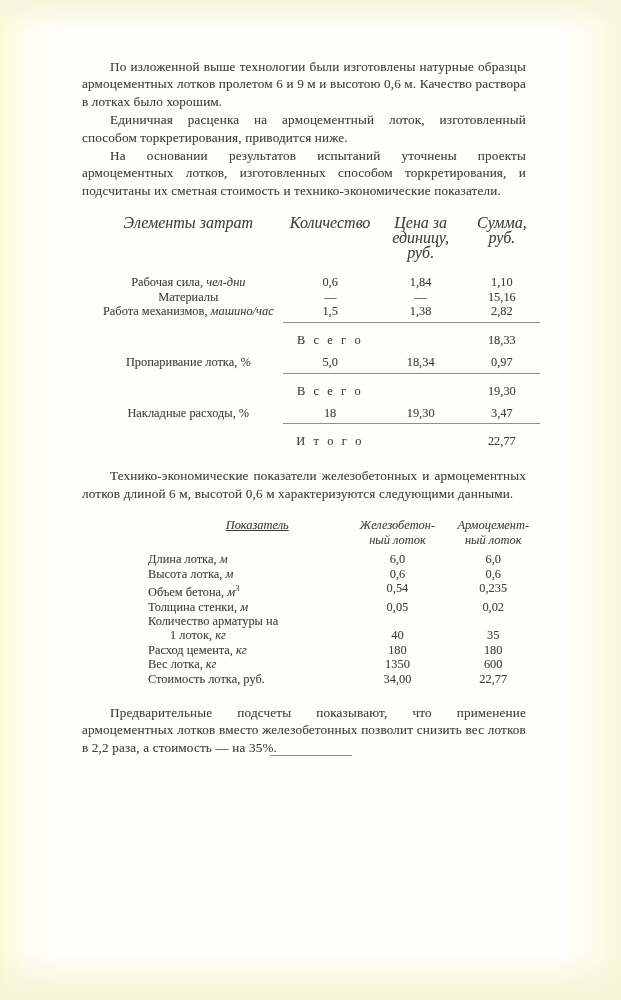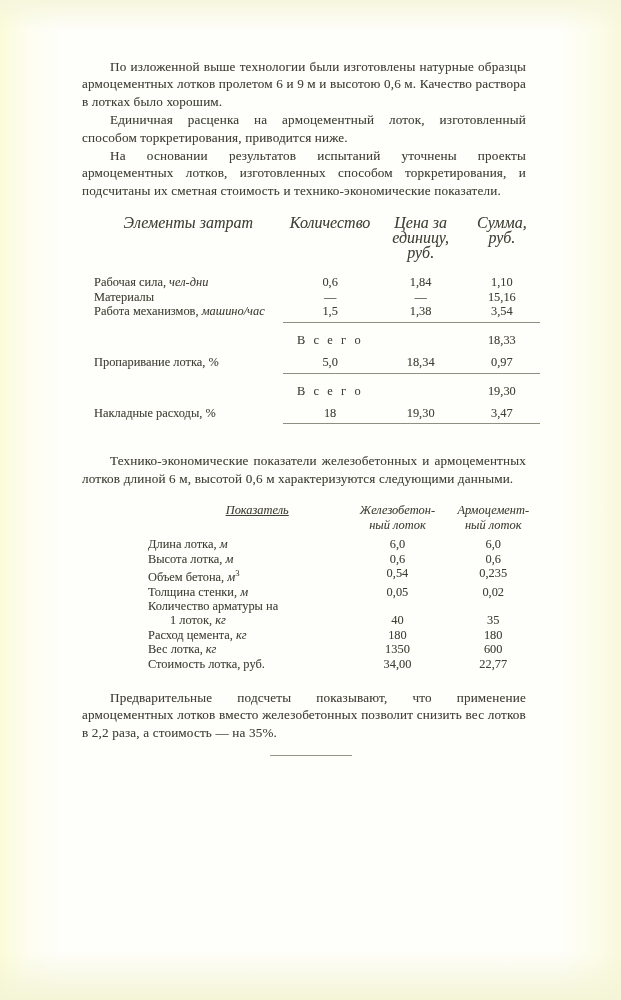--- a/index.html
+++ b/index.html
@@ -66,21 +66,21 @@
     color: #403f36;
     width: 100%;
     text-shadow: 0 0 0.6px rgba(90,88,70,0.3);
   }
   table.tbl td, table.tbl th {
     padding: 0;
     vertical-align: top;
     font-weight: normal;
   }
   .t1 { width: 458px; }
-  .t1 .c-label  { width: 196px; text-align: left; padding-left: 12px;}
+  .t1 .c-label  { width: 196px; text-align: center; padding-left: 12px;}
   .t1 .c-qty    { width: 96px;  text-align: center; }
   .t1 .c-price  { width: 88px;  text-align: center; }
   .t1 .c-sum    { width: 78px;  text-align: center; }
 
   .hdr-i {
     font-style: italic;
     font-size: 16px;
     line-height: 15px;
     padding-bottom: 4px !important;
     text-align: center;
@@ -183,21 +183,21 @@
       <tr class="r-item">
         <td class="c-label"><span>Материалы</span><span class="ital"></span></td>
         <td class="c-qty dash">—</td>
         <td class="c-price dash">—</td>
         <td class="c-sum">15,16</td>
       </tr>
       <tr class="r-item">
         <td class="c-label"><span>Работа механизмов, </span><span class="ital">машино/час</span></td>
         <td class="c-qty">1,5</td>
         <td class="c-price">1,38</td>
-        <td class="c-sum">3,54</td>
+        <td class="c-sum">2,82</td>
       </tr>
 
       <tr>
         <td class="rule-cell"></td>
         <td class="rule-cell" colspan="3">
               <div class="rule wide"></div>
             </td>
       </tr>
 
       <tr class="spacer-row-sm">
@@ -255,20 +255,26 @@
         <td class="rule-cell"></td>
         <td class="rule-cell" colspan="3">
               <div class="rule wide"></div>
             </td>
       </tr>
 
       <tr class="spacer-row-sm">
             <td colspan="4"></td>
           </tr>
 
+      <tr>
+        <td class="c-label"></td>
+        <td class="c-qty total-word">И т о г о</td>
+        <td class="c-price"></td>
+        <td class="c-sum">22,77</td>
+      </tr>
     </tbody>
       </table>
 
     <div class="gap-c"></div>
 
     <p class="para">Технико-экономические показатели железобетонных и армоцементных лотков длиной 6 м, высотой 0,6 м характеризуются следующими данными.</p>
 
     <div class="gap-b"></div>
 
     <div class="t2wrap">

